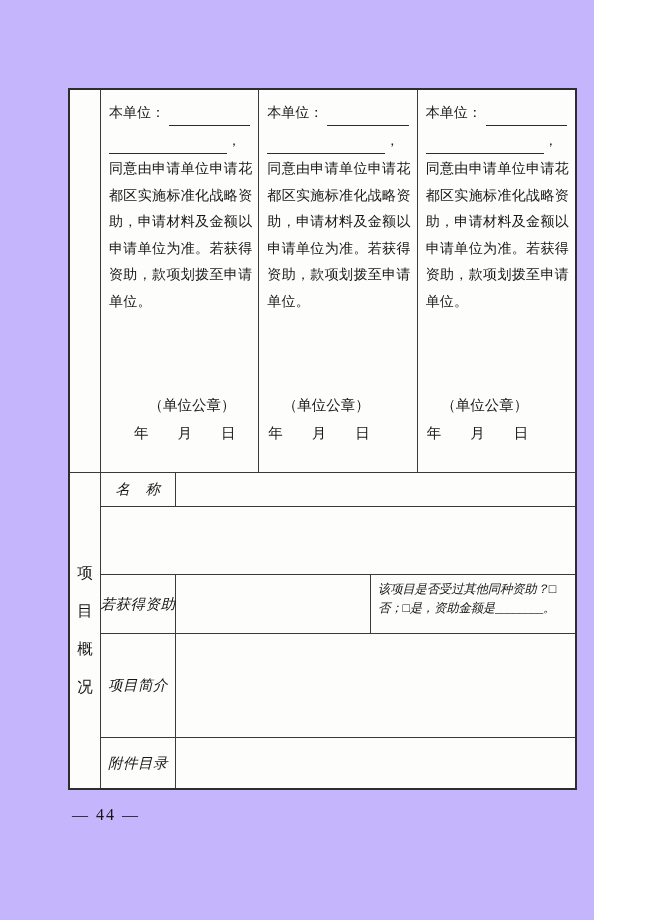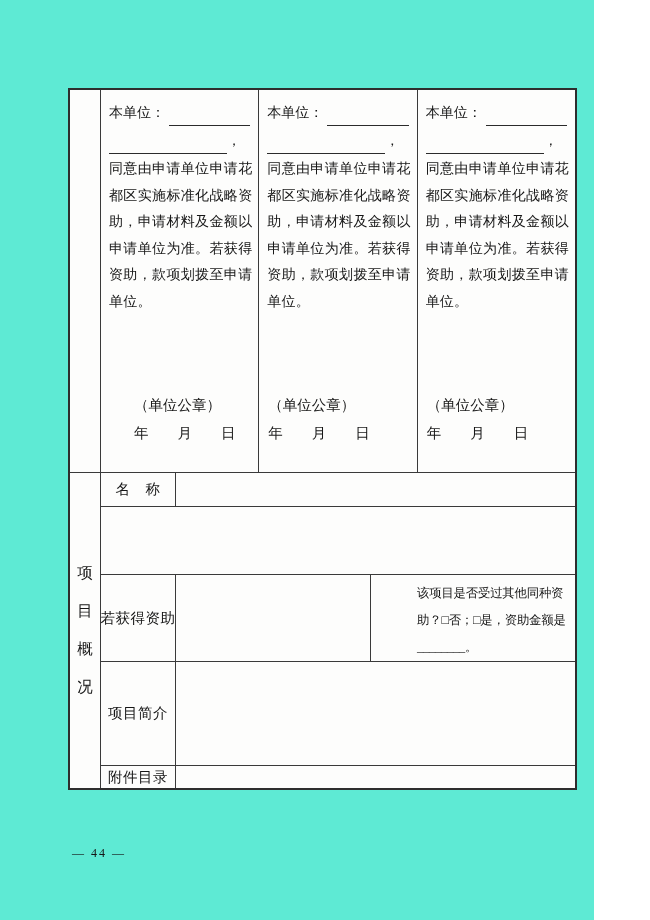--- a/index.html
+++ b/index.html
@@ -1,19 +1,19 @@
 <!DOCTYPE html>
 <html><head>
 <meta charset="utf-8">
 <style>
   html,body{margin:0;padding:0;}
   .page{
     position:relative;
     width:594px;height:920px;
-    background:#5eead4;
+    background:#c4b5fd;
     font-family:"Liberation Serif","DejaVu Serif",serif;
     color:#161616;
     overflow:hidden;
   }
   .form-table{
     position:absolute;left:68px;top:88px;
     width:509px;height:702px;
     border:2px solid #2e2e2e;
     box-sizing:border-box;
     display:flex;flex-direction:column;
@@ -53,39 +53,40 @@
     margin:2px 0 8px 0;
     text-align:justify;
     letter-spacing:0.2px;
   }
   .seal-block{
     position:absolute;
     top:302px;left:9px;
     line-height:27.5px;
     font-size:14.5px;
     white-space:nowrap;
+    text-align:right;
   }
   .decl-cell.first .seal-block{left:33px;}
   
   .bottom-section{
     flex:1 1 auto;
     display:flex;
     border-top:1px solid #3a3a3a;
     box-sizing:border-box;
   }
   .vlabel-cell{
     flex:0 0 31px;width:31px;
     border-right:1px solid #3a3a3a;
     box-sizing:border-box;
     display:flex;flex-direction:column;
     align-items:center;justify-content:center;
     gap:17px;
     font-size:15.5px;
   }
-  .rows-wrap{flex:1 1 auto;display:flex;flex-direction:column;}
+  .rows-wrap{flex:1 1 auto;display:flex;flex-direction:column;font-style:italic;}
   .form-row{
     display:flex;
     border-top:1px solid #3a3a3a;
     box-sizing:border-box;
   }
   .form-row.first{border-top:none;}
   .row-name{flex:0 0 33px;}
   .row-intro{flex:0 0 68px;}
   .row-amount{flex:0 0 59px;}
   .row-reason{flex:0 0 104px;}
@@ -102,29 +103,28 @@
   .value-cell{flex:1 1 auto;}
   .split-value{display:flex;}
   .amount-blank-cell{
     flex:0 0 195px;width:195px;
     border-right:1px solid #3a3a3a;
     box-sizing:border-box;
   }
   .question-cell{
     flex:1 1 auto;
     font-size:12.4px;
-    line-height:27px;
+    line-height:19px;
     padding:5px 2px 0 7px;
     letter-spacing:-0.2px;
-    margin-left:39px;
   }
   .page-number{
     position:absolute;
-    left:72px;top:846px;
-    font-size:12px;
+    left:72px;top:806px;
+    font-size:16px;
     letter-spacing:2px;
     white-space:nowrap;
   }
 </style>
 </head>
 <body>
 
 <div class="page">
 
   <div class="form-table">

